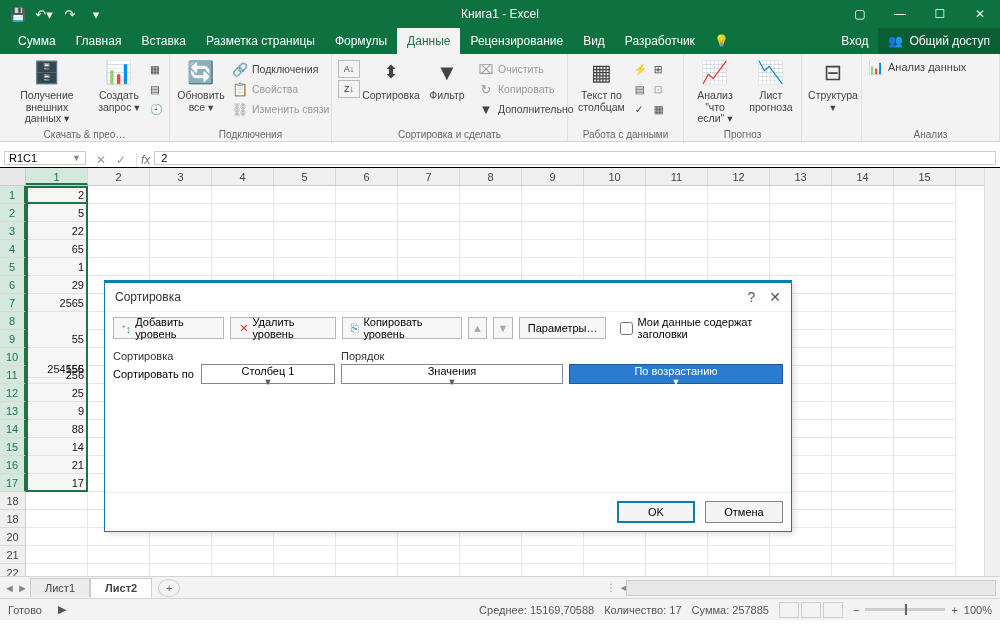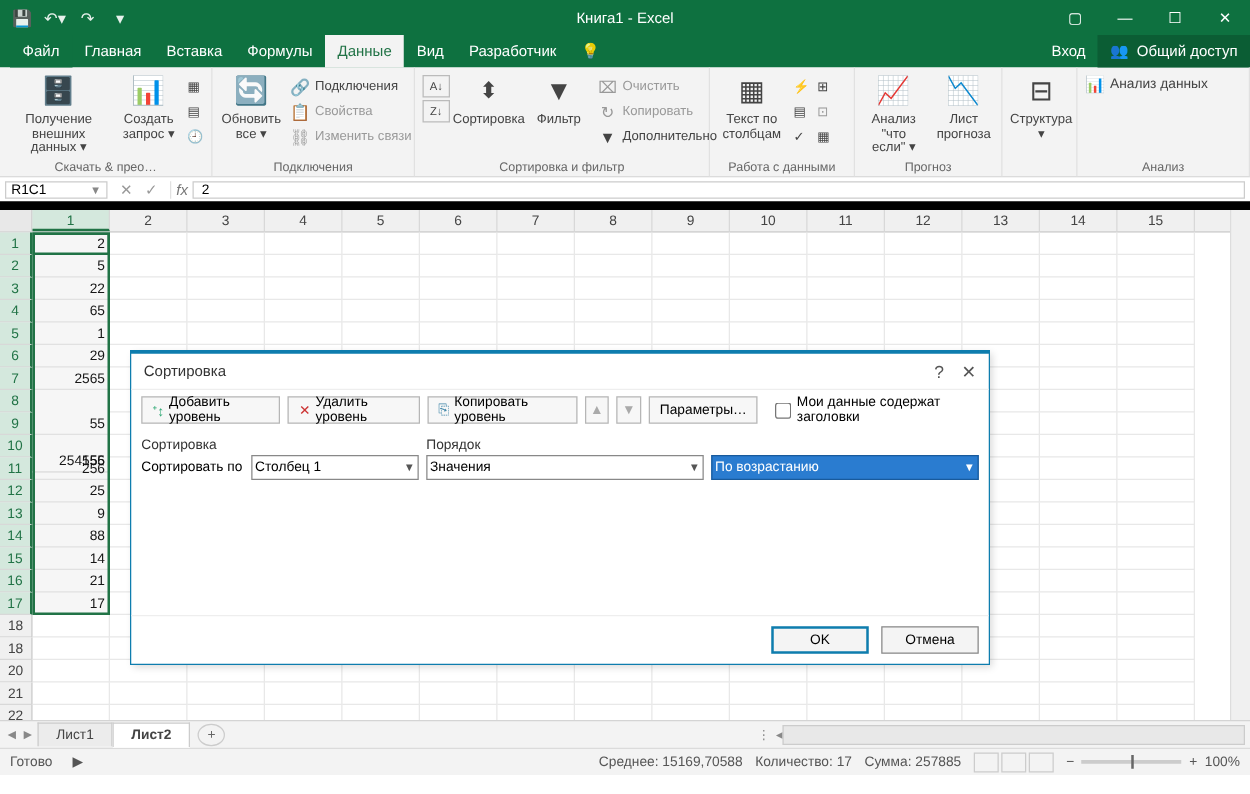--- a/index.html
+++ b/index.html
@@ -28,21 +28,21 @@
 .rgroup .gtitle { position: absolute; bottom: 1px; left: 0; right: 0; text-align: center; font-size: 10px; color: #666; }
 .rgroup .row { display: flex; align-items: flex-start; gap: 6px; flex: 1; }
 .bigbtn { display: flex; flex-direction: column; align-items: center; justify-content: flex-start; padding: 2px 4px; font-size: 10.5px; text-align: center; line-height: 1.1; gap: 2px; min-width: 50px; }
 .bigbtn .ic { width: 30px; height: 30px; display:flex; align-items:center; justify-content:center; font-size: 22px; position: relative;}
 .smrow { display: flex; flex-direction: column; gap: 2px; font-size: 10.5px; color: #444; }
 .smitem { display: flex; align-items: center; gap: 4px; height: 18px; white-space: nowrap; }
 .smitem .ic { width: 16px; height: 16px; font-size: 13px; display:inline-flex; align-items:center; justify-content:center; }
 .dimmed { color:#999; }
 
 
-.formulabar { height: 26px; border-bottom: 7px solid #000000; display: flex; align-items: center; background:#fff; }
+.formulabar { height: 26px; border-bottom: 1px solid #000000; display: flex; align-items: flex-end; background:#fff; }
 .namebox { width: 82px; border: 1px solid #ccc; margin: 2px 0 2px 4px; display:flex; align-items:center; padding: 0 4px; font-size: 11px; justify-content: space-between;}
 .fbtns { display:flex; align-items:center; gap:2px; padding:0 6px; border-right:1px solid #e1e1e1; color:#888; }
 .fbtns span { width:18px; text-align:center; font-size:12px; }
 .fxlabel { font-style: italic; color:#777; padding:0 4px; display:flex; align-items:center;}
 .finput { flex:1; border:1px solid #ccc; margin:2px 4px 2px 0; padding:0 6px; display:flex; align-items:center; font-size:11px;}
 
 
 .gridwrap { position: relative; height: 408px; overflow: hidden; background:#fff;}
 .colheaders { display:flex; position:absolute; top:0; left:0; right:0; height:18px; background:#f0f0f0; border-bottom:1px solid #ccc; }
 .corner { width:26px; border-right:1px solid #ccc; background:#e8e8e8; }
@@ -79,21 +79,21 @@
 .dlg-title .dlgright { margin-left:auto; display:flex; gap:14px; font-size:14px; color:#555;}
 .dlg-toolbar { padding:4px 8px; display:flex; align-items:center; gap:6px; border-top:1px solid #eee;}
 .dlg-toolbar .tbtn { border:1px solid #b6b6b6; background:#f7f7f7; padding:2px 8px; font-size:11px; display:flex; align-items:center; gap:4px; height:22px;}
 .dlg-toolbar .mini { width:22px; justify-content:center; color:#aaa; padding:2px 0;}
 .dlg-toolbar .chk { margin-left:8px; display:flex; align-items:center; gap:4px; font-size:11px;}
 .dlg-toolbar .chk input { width:13px; height:13px;}
 .dlg-grid { padding: 4px 8px 8px 8px;}
 .dlg-grid .ghead { display:grid; grid-template-columns: 228px 228px 1fr; font-size:11px; color:#333; padding:2px 0;}
 .dlg-grid .grow { display:grid; grid-template-columns: 88px 140px 228px 1fr; align-items:center; gap:0; font-size:11px;}
 .dlg-grid select, .dlg-grid .combo { border:1px solid #888; height:20px; font-size:11px; padding:0 2px; background:#fff;}
-.combo { display:flex; justify-content:space-between; align-items:center; padding:0 4px;}
+.combo { display:flex; justify-content:flex-start; align-items:center; padding:0 4px;flex-direction:column;}
 .combo .arr { font-size:9px; color:#555;}
 .combo.highlight { background:#2a7cd0; color:#fff; border:1px solid #185a9c;}
 .dlg-body-space { height:100px;}
 .dlg-footer { padding:8px; display:flex; justify-content:flex-end; gap:10px; border-top:1px solid #eee;}
 .dlg-footer button { width:78px; height:22px; border:1px solid #888; background:#f4f4f4; font-size:11px;}
 .dlg-footer button.primary { border:2px solid #0e7dae;}
 </style>
 </head>
 <body>
 
@@ -107,25 +107,27 @@
   <div class="title-center">Книга1 - Excel</div>
   <div class="winctrls">
     <div class="wbtn">▢</div>
     <div class="wbtn">—</div>
     <div class="wbtn">☐</div>
     <div class="wbtn">✕</div>
   </div>
 </div>
 
 <div class="menubar">
-  <div class="tab file">Файл</div>
+  <div class="tab file">Сумма</div>
   <div class="tab">Главная</div>
   <div class="tab">Вставка</div>
+  <div class="tab">Разметка страницы</div>
   <div class="tab">Формулы</div>
   <div class="tab active">Данные</div>
+  <div class="tab">Рецензирование</div>
   <div class="tab">Вид</div>
   <div class="tab">Разработчик</div>
   <div class="tell">
       <span>💡</span>
     </div>
   <div class="spacer"></div>
   <div class="tab">Вход</div>
   <div class="share-btn">
       <span>👥</span>
       <span>Общий доступ</span>
@@ -199,21 +201,21 @@
         <div class="smitem dimmed">
             <span class="ic">↻</span>
             <span>Копировать</span>
           </div>
         <div class="smitem">
             <span class="ic">▼</span>
             <span>Дополнительно</span>
           </div>
       </div>
     </div>
-    <div class="gtitle">Сортировка и фильтр</div>
+    <div class="gtitle">Сортировка и сделать</div>
   </div>
   <div class="rgroup" style="width:116px">
     <div class="row">
       <div class="bigbtn">
           <span class="ic">▦</span>
           <span style="white-space:pre-line">Текст по
 столбцам</span>
         </div>
       <div class="smrow" style="padding-top:4px">
         <span class="smitem">⚡</span>

